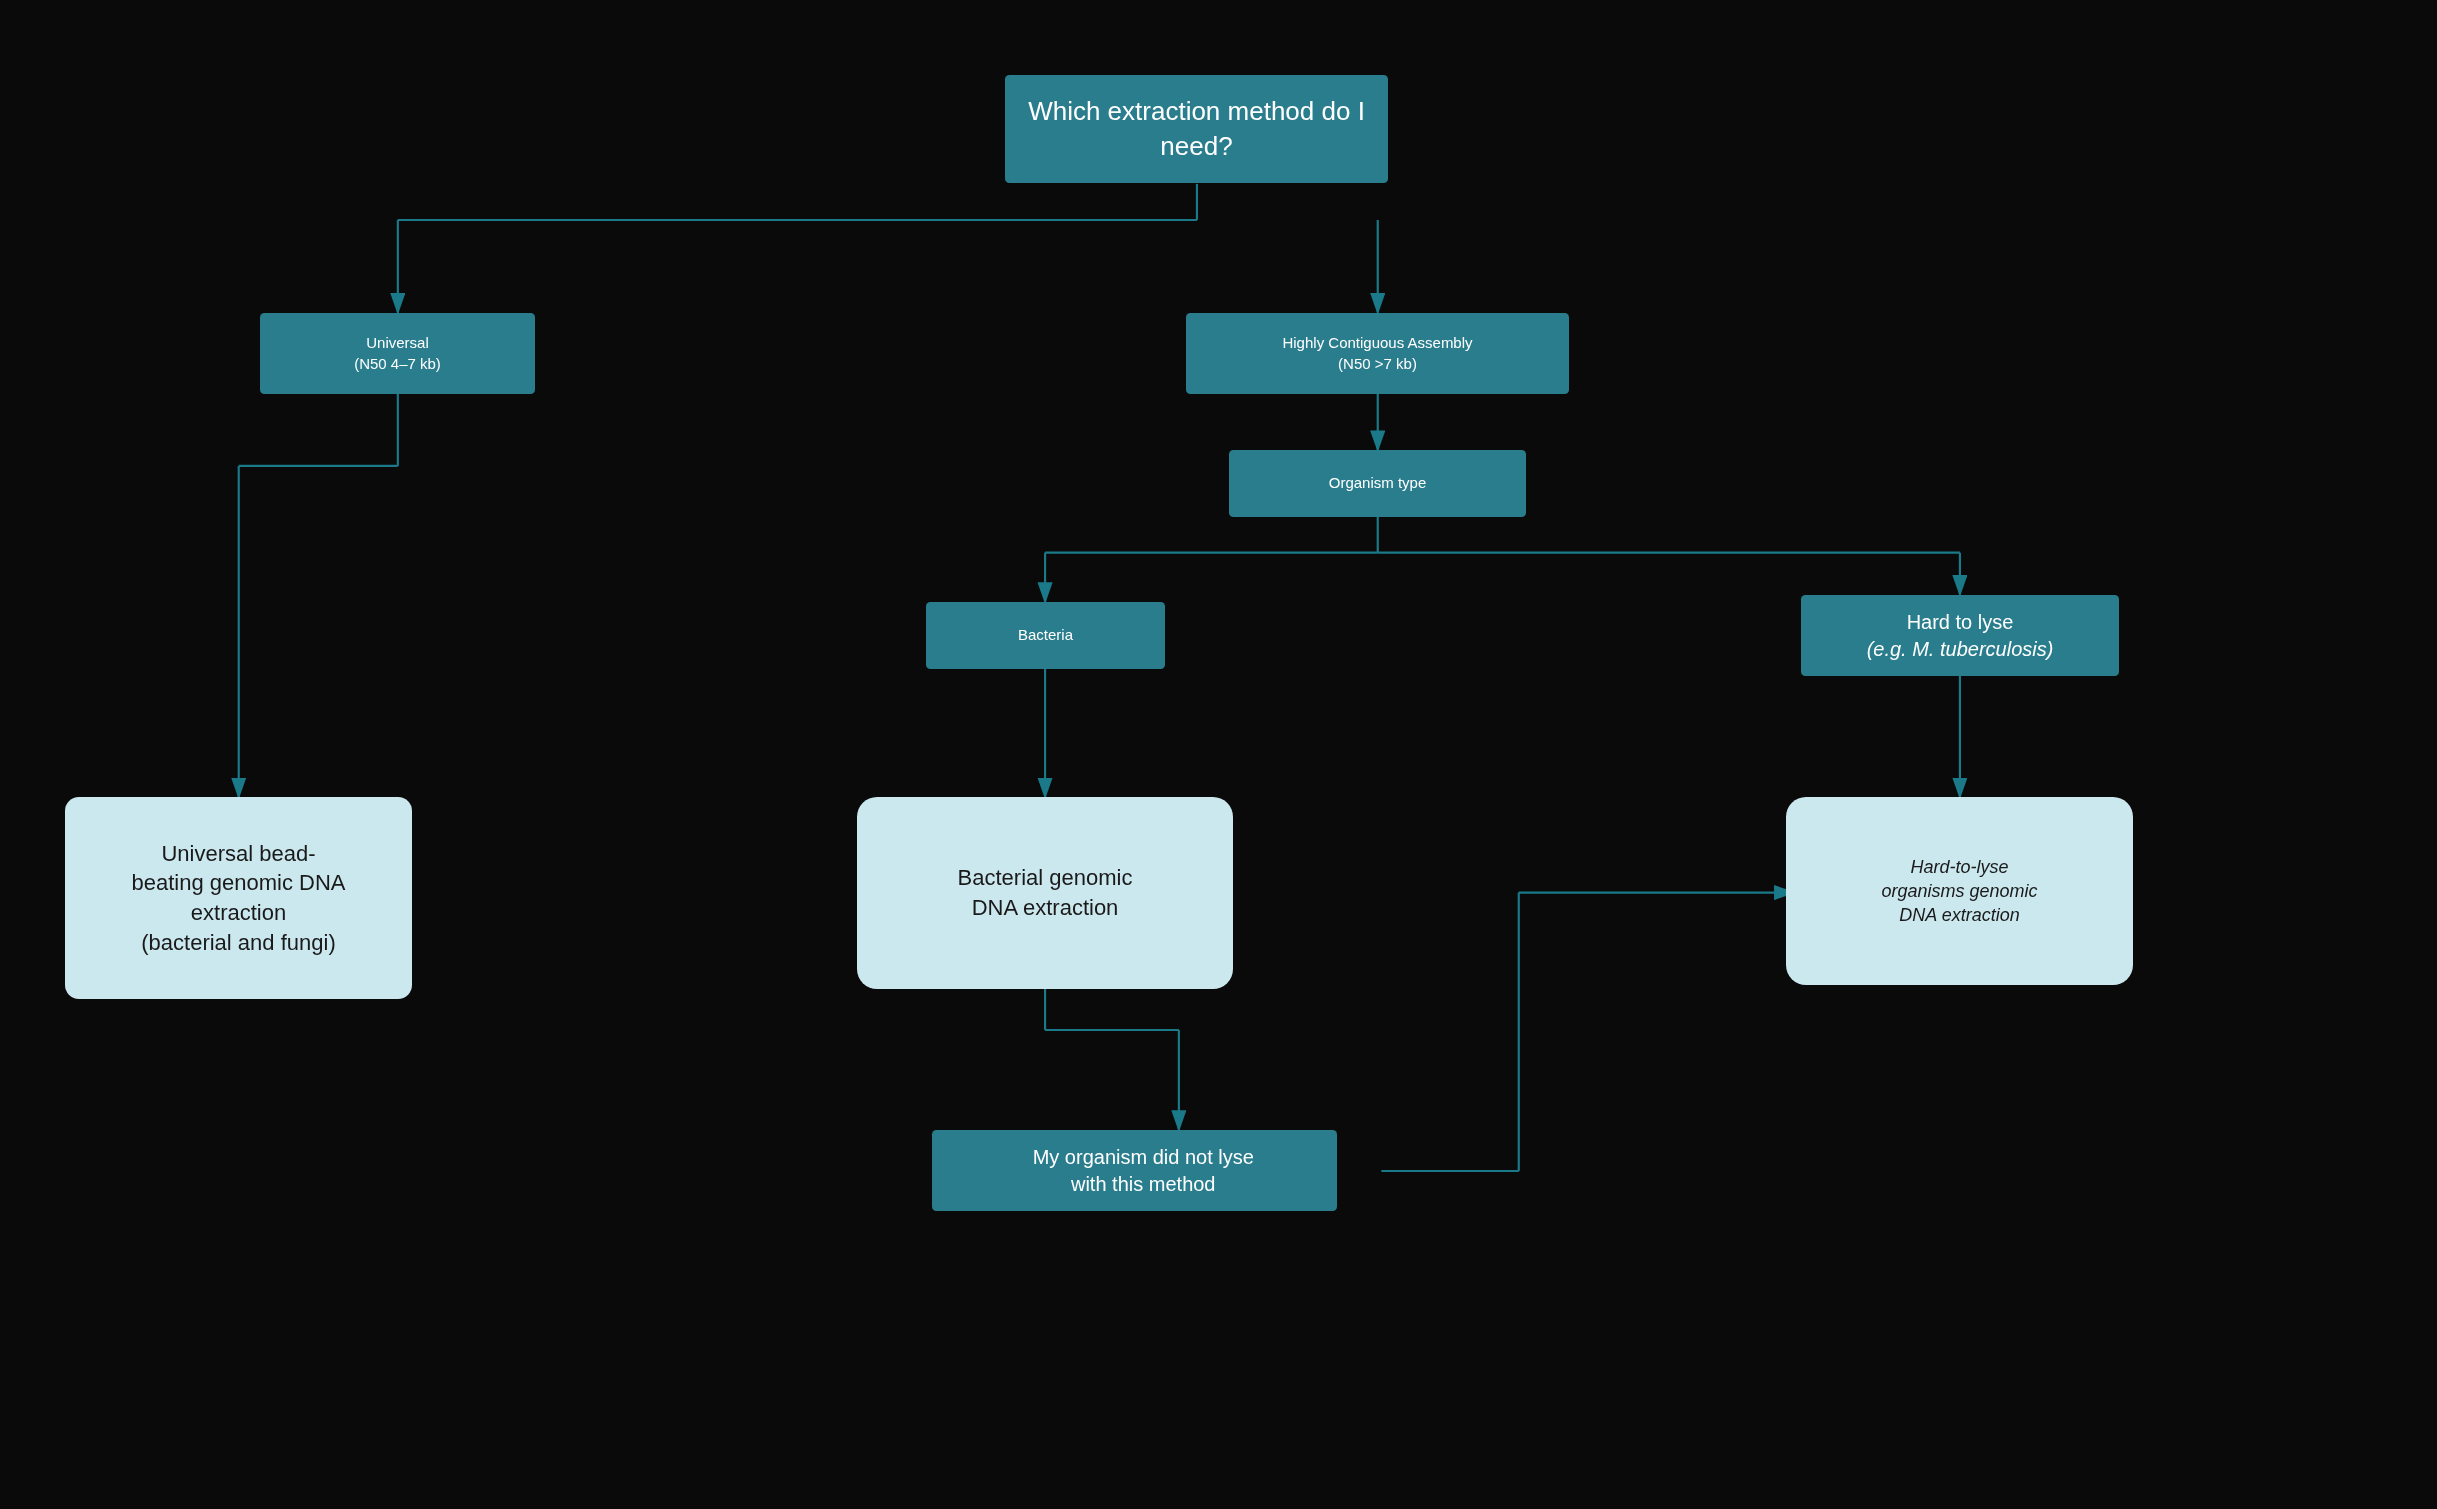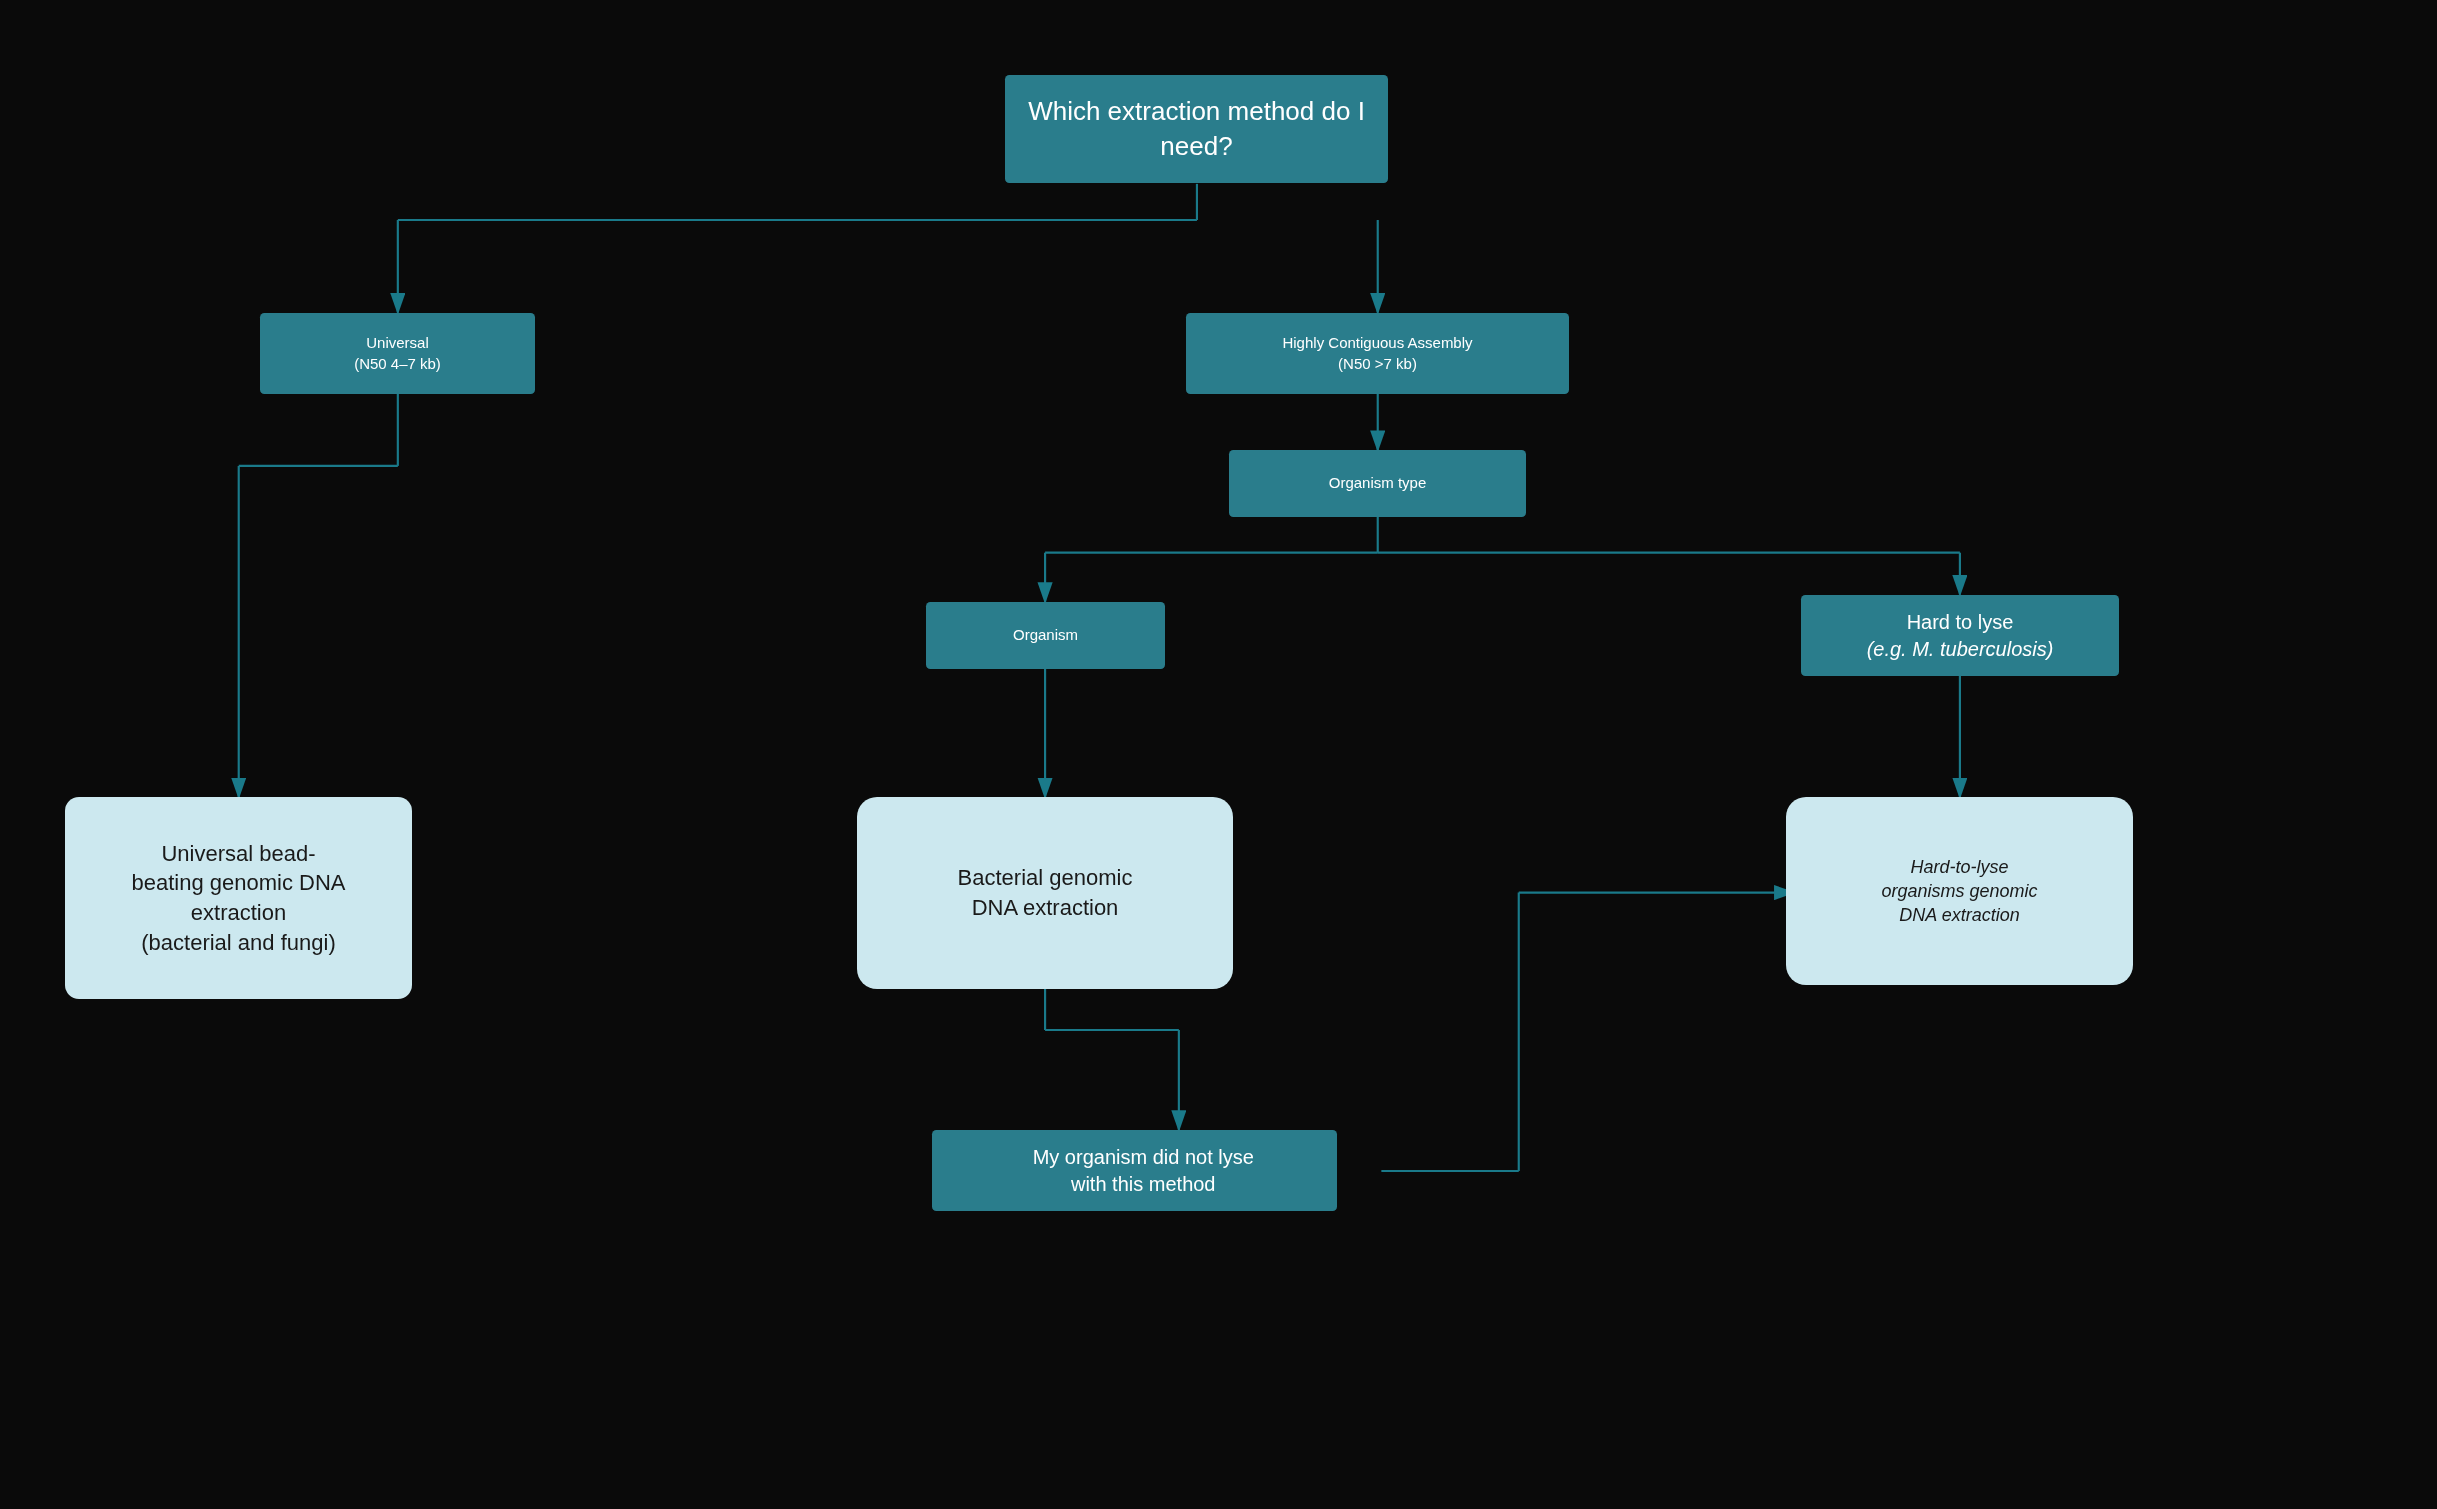--- a/index.html
+++ b/index.html
@@ -113,21 +113,21 @@
 
   <div class="box box-teal" style="left:1186px; top:281px; width:383px; height:81px;">
     <span>Highly Contiguous Assembly<br>(N50 &gt;7 kb)</span>
   </div>
 
   <div class="box box-teal" style="left:1229px; top:418px; width:297px; height:67px;align-items:center;">
     <span>Organism type</span>
   </div>
 
   <div class="box box-teal" style="left:926px; top:570px; width:239px; height:67px;">
-    <span>Organism</span>
+    <span>Bacteria</span>
   </div>
 
   <div class="box box-teal" style="left:1801px; top:563px; width:318px; height:81px; font-size:20px;">
     <span>Hard to lyse<br><em>(e.g. M. tuberculosis)</em></span>
   </div>
 
   <div class="box box-light-teal" style="left:65px; top:765px; width:347px; height:202px; font-size:22px;border-radius:14px;">
     <span>Universal bead-<br>beating genomic DNA<br>extraction<br>(bacterial and fungi)</span>
   </div>
 

